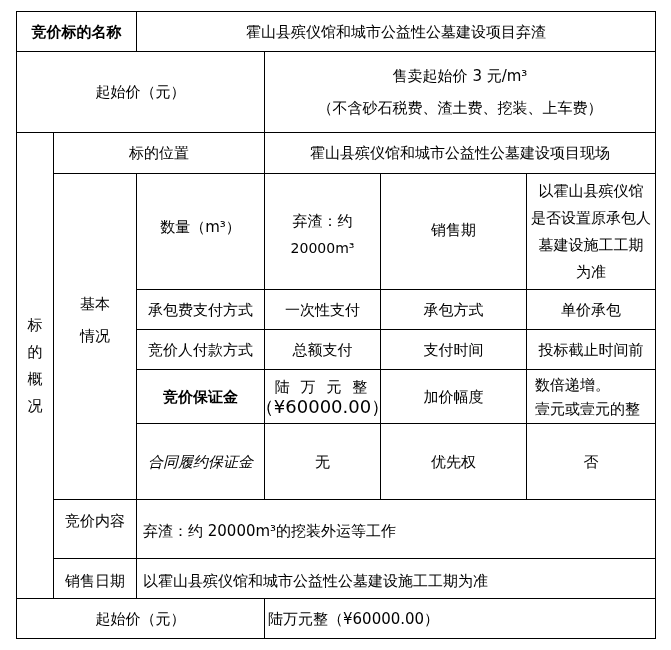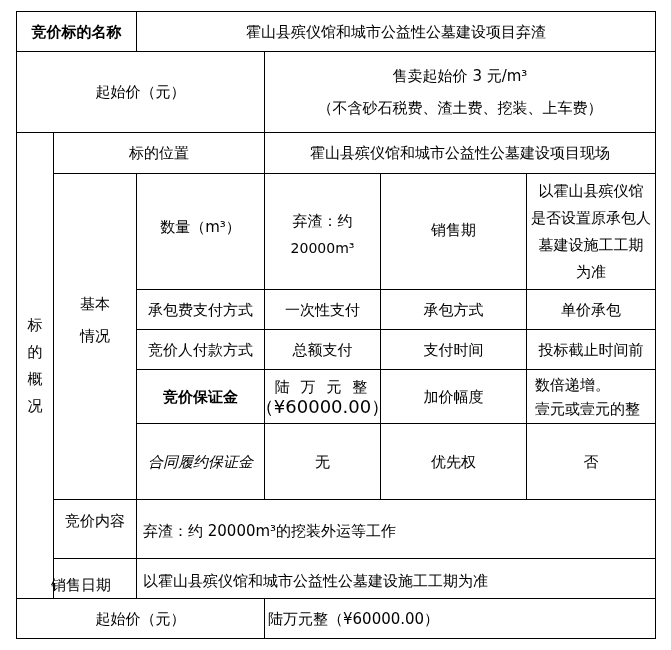--- a/index.html
+++ b/index.html
@@ -163,21 +163,21 @@
     <span>否</span>
   </div>
 
   <div class="cell" style="left:54px;top:500px;width:82px;height:58px;align-items:flex-start;padding-top:8px;">
     <span>竞价内容</span>
   </div>
   <div class="cell left" style="left:137px;top:500px;width:518px;height:58px;padding-top:4px;">
     <span>弃渣：约 20000m³的挖装外运等工作</span>
   </div>
 
-  <div class="cell" style="left:40px;top:559px;width:82px;height:39px;align-items:flex-end;padding-top:4px;">
+  <div class="cell" style="left:54px;top:559px;width:82px;height:39px;align-items:center;padding-top:4px;">
     <span>销售日期</span>
   </div>
   <div class="cell left" style="left:137px;top:559px;width:518px;height:39px;padding-top:4px;font-family:Liberation Serif, serif;">
     <span>以霍山县殡仪馆和城市公益性公墓建设施工工期为准</span>
   </div>
 
   <div class="cell" style="left:17px;top:599px;width:247px;height:39px;">
     <span>起始价（元）</span>
   </div>
   <div class="cell left" style="left:265px;top:599px;width:390px;height:39px;padding-left:3px;">

